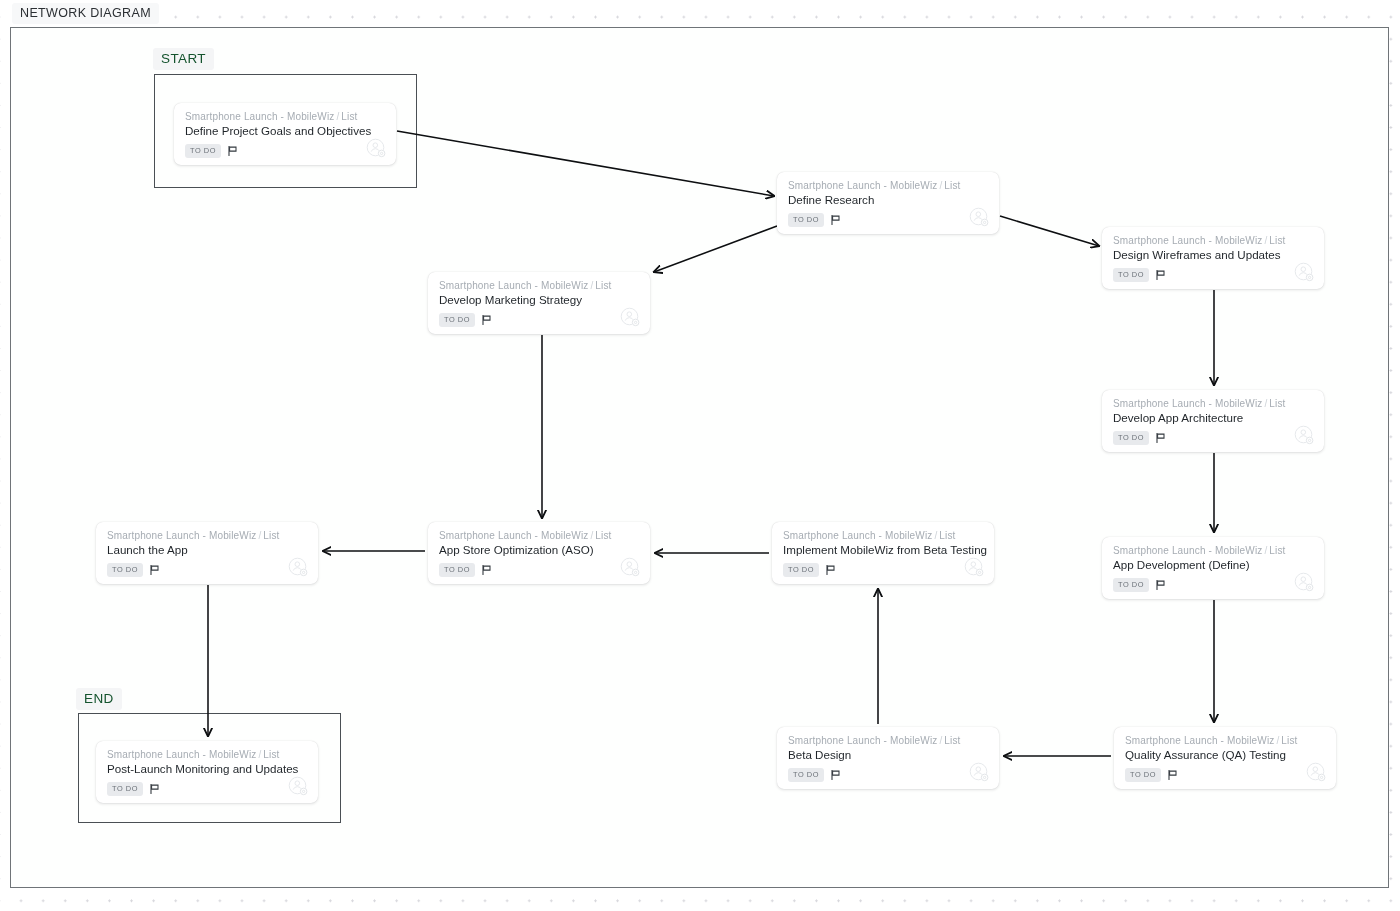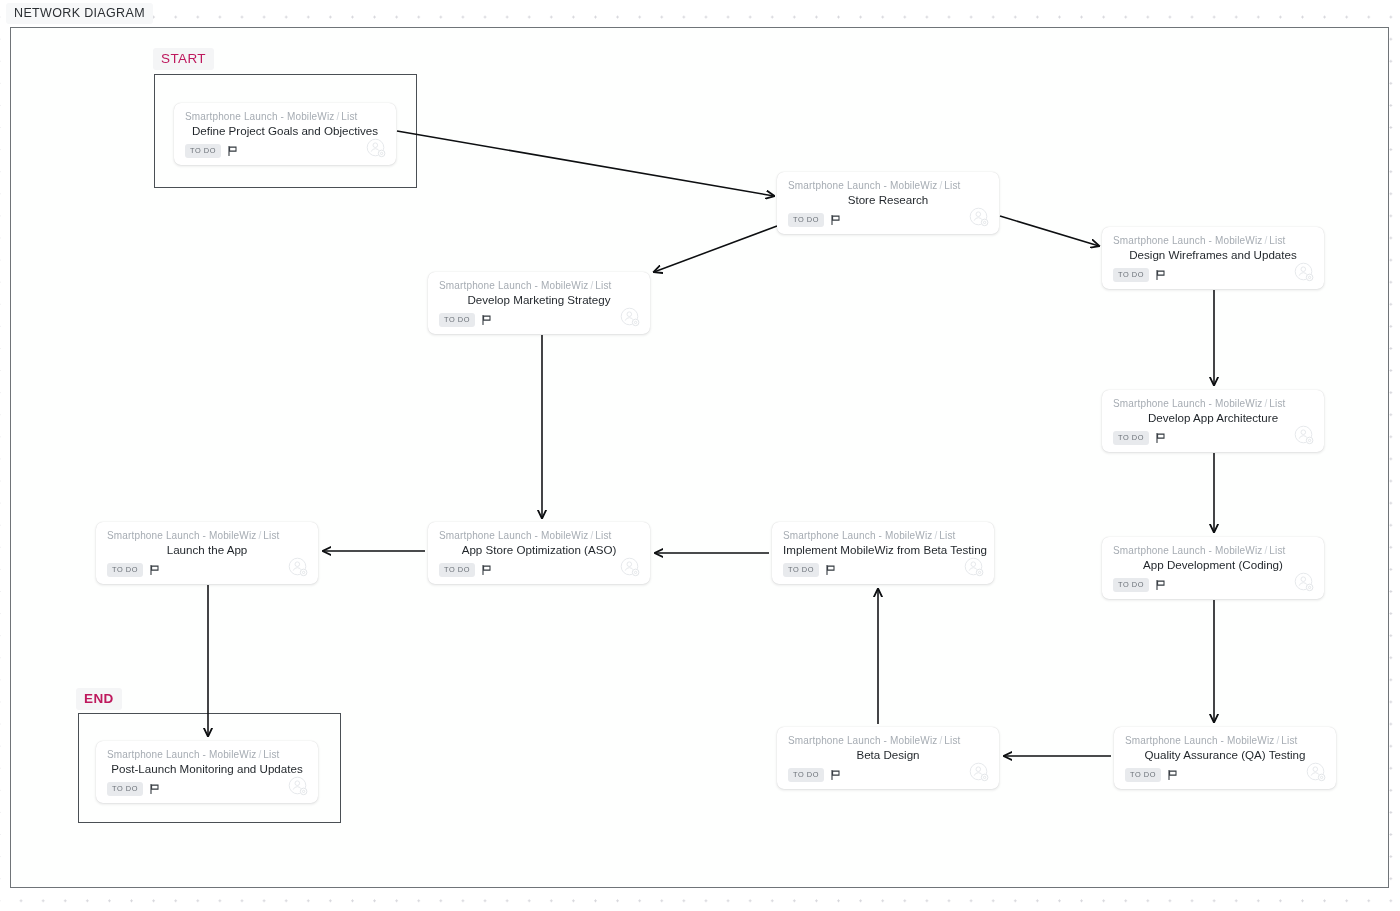--- a/index.html
+++ b/index.html
@@ -19,21 +19,21 @@
     height: 911px;
     background:
       radial-gradient(circle, #d8d8dd 1px, transparent 1.2px);
     background-size: 22.1px 22.1px;
     background-position: 10px 6px;
   }
 
   
   .page-title {
     position: absolute;
-    left: 6px;
+    left: 12px;
     top: 3px;
     padding: 3px 8px 4px 8px;
     font-size: 12.5px;
     letter-spacing: 0.35px;
     color: #2b2f33;
     background: #f7f8f9;
     border-radius: 3px;
     z-index: 40;
     white-space: nowrap;
   }
@@ -55,21 +55,21 @@
     position: absolute;
     border: 1px solid #4a4f54;
     background: transparent;
     z-index: 3;
   }
   .group-label {
     position: absolute;
     padding: 3px 8px 4px 8px;
     font-size: 13.5px;
     letter-spacing: 0.4px;
-    color: #be185d;
+    color: #14532d;
     background: #f4f5f6;
     border-radius: 3px;
     z-index: 6;
     white-space: nowrap;
   }
 
   
   #edge-layer {
     position: absolute;
     left: 0; top: 0;
@@ -101,21 +101,20 @@
     margin-bottom: 1px;
   }
   .card-breadcrumb .sep { color: #cfd4d9; padding: 0 2px; }
 
   .card-title {
     font-size: 11.6px;
     color: #1f2429;
     line-height: 15px;
     white-space: nowrap;
     margin-bottom: 6px;
-    text-align: center;
   }
 
   .card-footer {
     display: flex;
     align-items: center;
     gap: 7px;
     position: relative;
   }
 
   .status-badge {
@@ -143,21 +142,21 @@
 
 <div id="app">
 
   <div class="page-title">NETWORK DIAGRAM</div>
 
   <div class="canvas-frame"></div>
 
   <div class="group-label" style="left:153px; top:48px;">START</div>
   <div class="group-box" style="left:154px; top:74px; width:263px; height:114px;"></div>
 
-  <div class="group-label" style="left:76px; top:688px;font-weight:bold;">END</div>
+  <div class="group-label" style="left:76px; top:688px;">END</div>
   <div class="group-box" style="left:78px; top:713px; width:263px; height:110px;"></div>
 
   <svg id="edge-layer" viewBox="0 0 1400 911" width="1400" height="911">
     <defs>
       <marker id="arrow" viewBox="0 0 10 10" refX="8.6" refY="5" markerWidth="6.2" markerHeight="6.2" orient="auto-start-reverse">
         <path d="M 0.4 0.8 L 9.2 5 L 0.4 9.2" fill="none" stroke="#0d0f11" stroke-width="1.9" stroke-linecap="round" stroke-linejoin="round"></path>
       </marker>
     </defs>
     <g stroke="#0d0f11" stroke-width="1.55" fill="none" marker-end="url(#arrow)">
 
@@ -204,21 +203,21 @@
               <circle cx="9.3" cy="7.2" r="2.3" stroke="#cdd2d8" stroke-width="1" fill="none"></circle>
               <path d="M5.2 13.6 a4.4 4.4 0 0 1 8.3 0" stroke="#cdd2d8" stroke-width="1" fill="none"></path>
               <circle cx="15.6" cy="15.4" r="4" fill="#ffffff"></circle>
               <circle cx="15.6" cy="15.4" r="3.3" stroke="#c6ccd2" stroke-width="1" fill="none"></circle>
               <circle cx="15.6" cy="15.4" r="1.15" stroke="#c6ccd2" stroke-width="0.95" fill="none"></circle>
             </svg></span>
         </div>
       </div>
       <div class="task-card" style="left: 777px; top: 172px;">
         <div class="card-breadcrumb"><span>Smartphone Launch - MobileWiz</span><span class="sep">/</span><span>List</span></div>
-        <div class="card-title">Store Research</div>
+        <div class="card-title">Define Research</div>
         <div class="card-footer">
           <span class="status-badge">TO DO</span>
           <span class="flag-icon">
             <svg width="9" height="10" viewBox="0 0 9 10" fill="none">
               <path d="M1 0.6 V9.4" stroke="#32383e" stroke-width="1.1" stroke-linecap="round"></path>
               <path d="M1.6 1.1 H8 V5.1 H1.6 Z" stroke="#32383e" stroke-width="1.05" fill="none"></path>
             </svg>
           </span>
           <span class="assignee-icon"><svg width="21" height="21" viewBox="0 0 21 21" fill="none">
               <circle cx="9.5" cy="9.5" r="8.3" stroke="#cdd2d8" stroke-width="1" fill="none"></circle>
@@ -351,21 +350,21 @@
               <circle cx="9.3" cy="7.2" r="2.3" stroke="#cdd2d8" stroke-width="1" fill="none"></circle>
               <path d="M5.2 13.6 a4.4 4.4 0 0 1 8.3 0" stroke="#cdd2d8" stroke-width="1" fill="none"></path>
               <circle cx="15.6" cy="15.4" r="4" fill="#ffffff"></circle>
               <circle cx="15.6" cy="15.4" r="3.3" stroke="#c6ccd2" stroke-width="1" fill="none"></circle>
               <circle cx="15.6" cy="15.4" r="1.15" stroke="#c6ccd2" stroke-width="0.95" fill="none"></circle>
             </svg></span>
         </div>
       </div>
       <div class="task-card" style="left: 1102px; top: 537px;">
         <div class="card-breadcrumb"><span>Smartphone Launch - MobileWiz</span><span class="sep">/</span><span>List</span></div>
-        <div class="card-title">App Development (Coding)</div>
+        <div class="card-title">App Development (Define)</div>
         <div class="card-footer">
           <span class="status-badge">TO DO</span>
           <span class="flag-icon">
             <svg width="9" height="10" viewBox="0 0 9 10" fill="none">
               <path d="M1 0.6 V9.4" stroke="#32383e" stroke-width="1.1" stroke-linecap="round"></path>
               <path d="M1.6 1.1 H8 V5.1 H1.6 Z" stroke="#32383e" stroke-width="1.05" fill="none"></path>
             </svg>
           </span>
           <span class="assignee-icon"><svg width="21" height="21" viewBox="0 0 21 21" fill="none">
               <circle cx="9.5" cy="9.5" r="8.3" stroke="#cdd2d8" stroke-width="1" fill="none"></circle>

